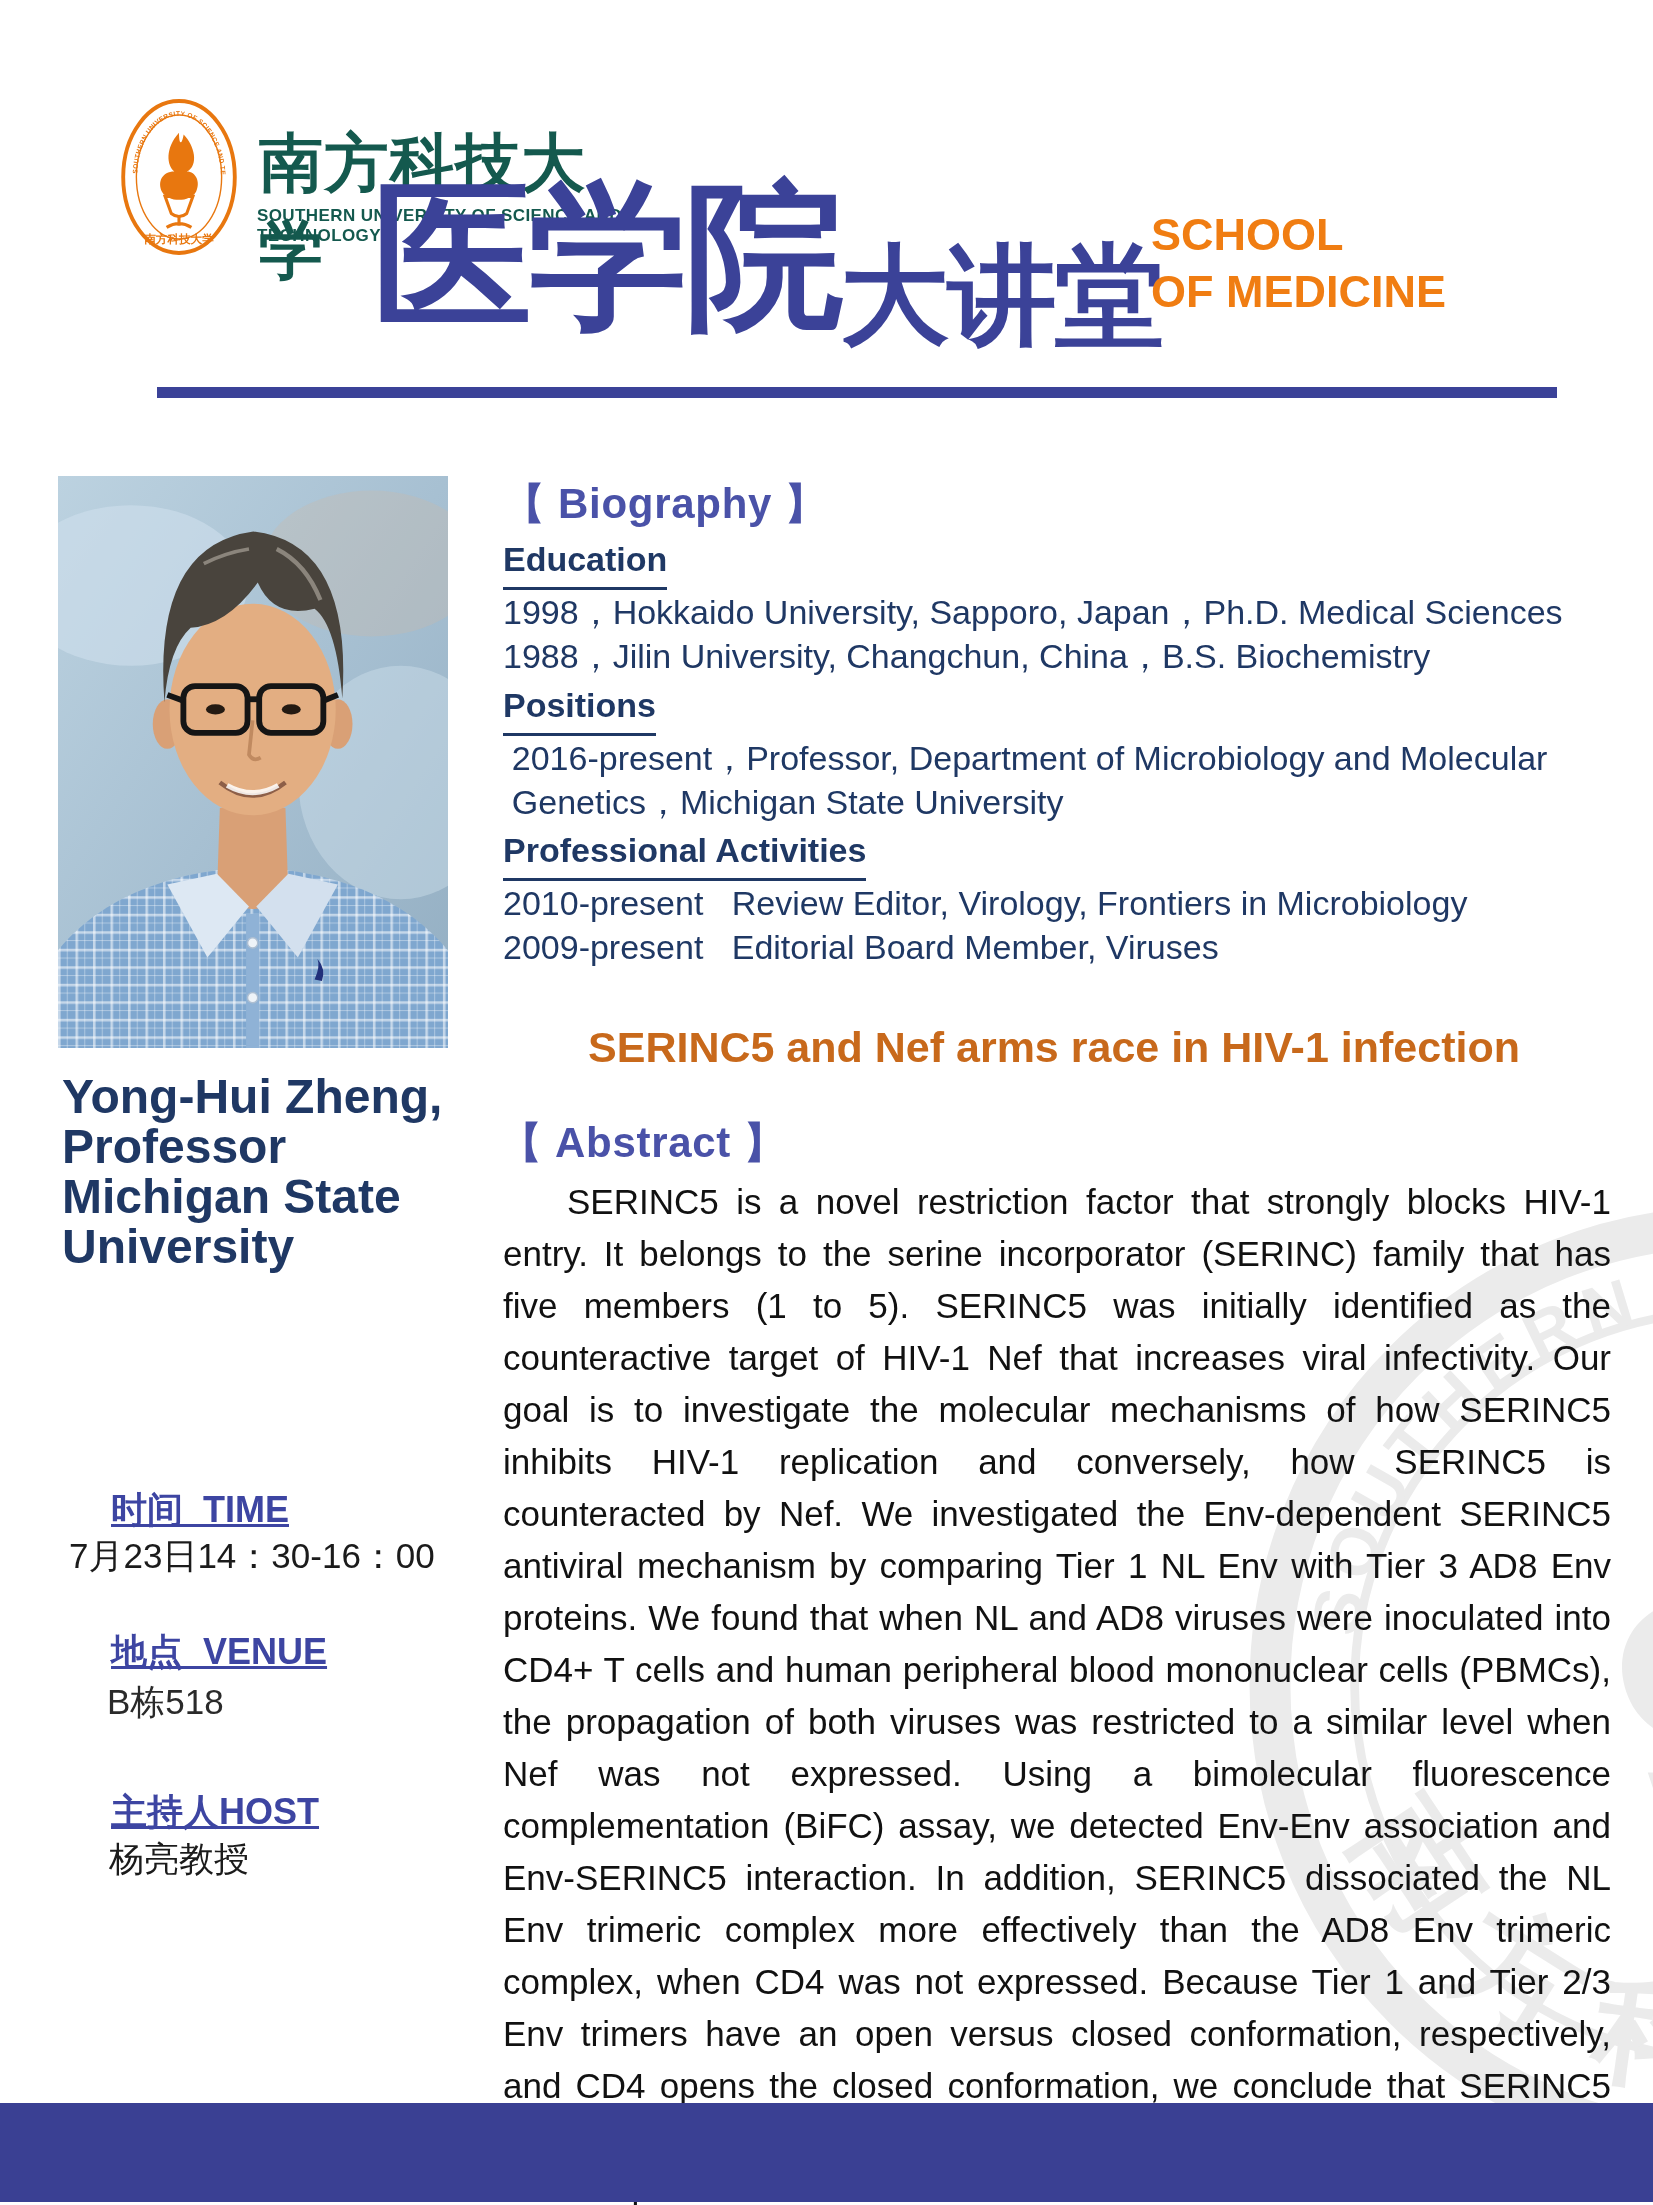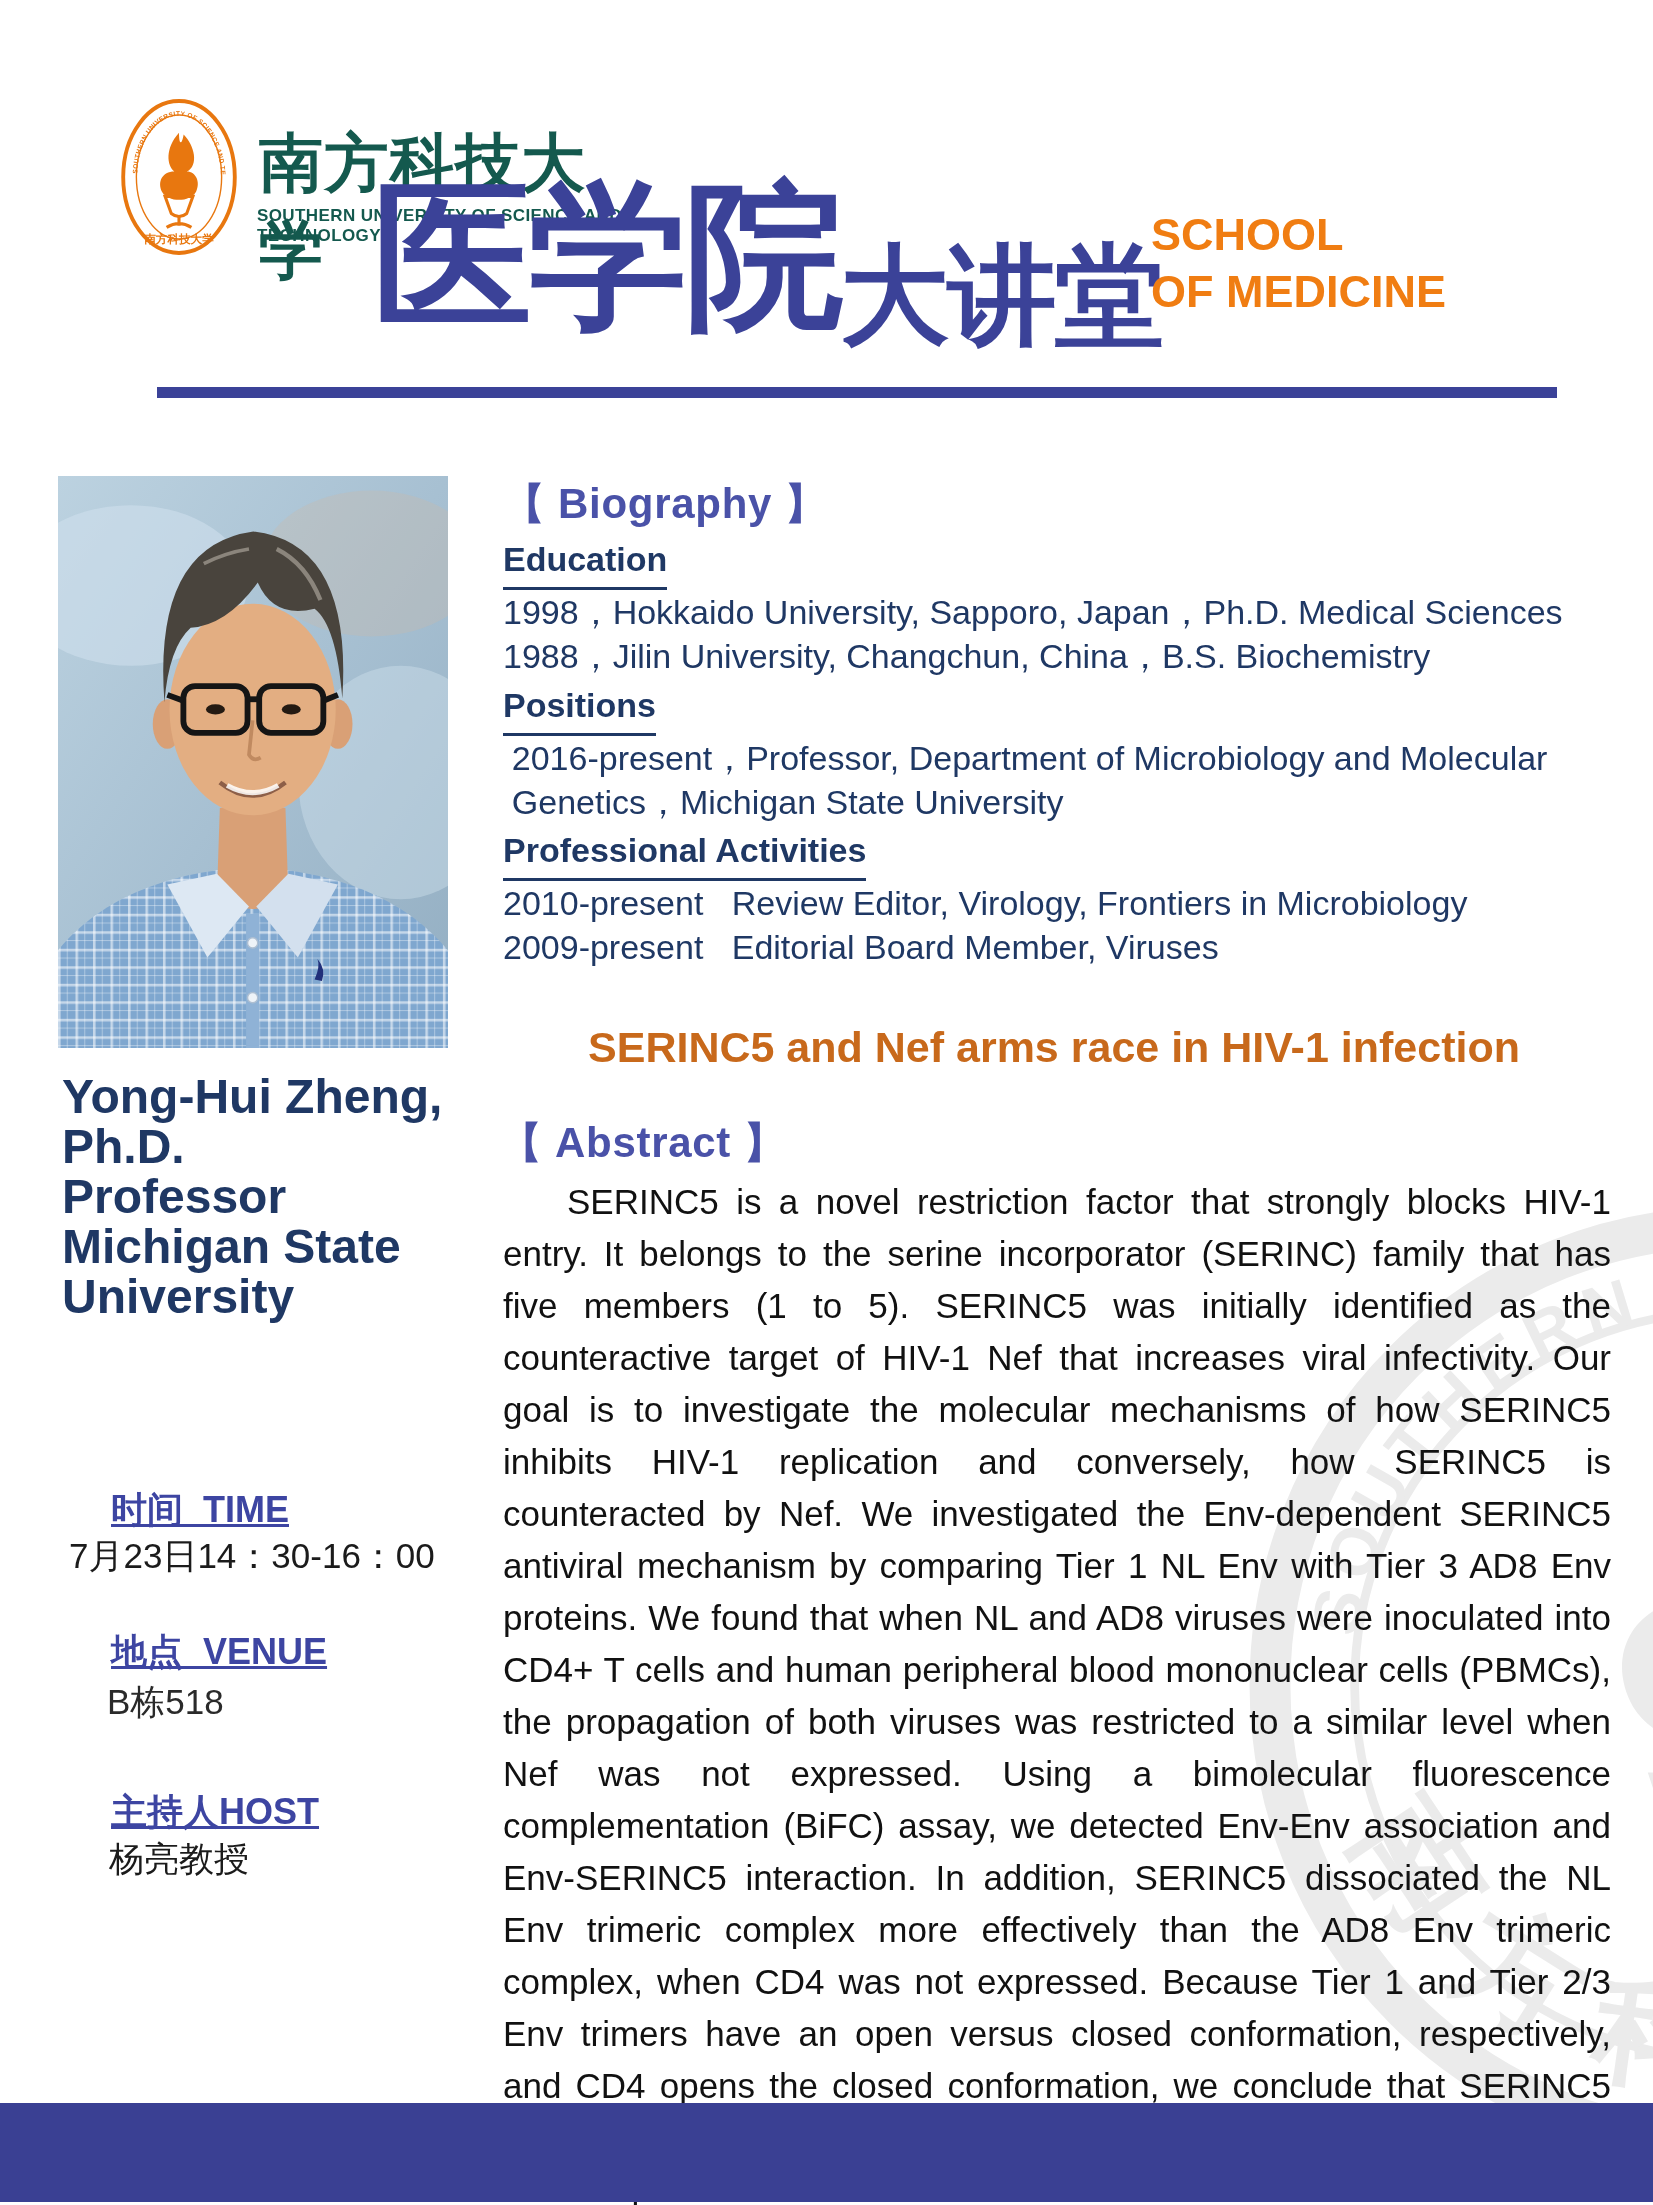--- a/index.html
+++ b/index.html
@@ -203,21 +203,20 @@
       <ellipse cx="216" cy="320" rx="13" ry="7" fill="#241A12"></ellipse>
       <ellipse cx="320" cy="320" rx="13" ry="7" fill="#241A12"></ellipse>
 
       <path d="M267,335 L262,382 Q268,392 278,386" stroke="#C08A60" stroke-width="5" fill="none"></path>
       <path d="M222,420 Q267,456 312,420" stroke="#8D5F48" stroke-width="6" fill="none"></path>
       <path d="M232,424 Q267,444 302,424" stroke="#ffffff" stroke-width="7" fill="none" opacity="0.85"></path>
     </svg>
 
     <div class="speaker-name">
       <div>Yong-Hui Zheng,</div>
-      <div>Ph.D.</div>
       <div>Professor</div>
       <div>Michigan State</div>
       <div>University</div>
     </div>
 
     <div class="detail-label lbl-time">时间  TIME</div>
     <div class="detail-value val-time">7月23日14：30-16：00</div>
 
     <div class="detail-label lbl-venue">地点  VENUE</div>
     <div class="detail-value val-venue">B栋518</div>

